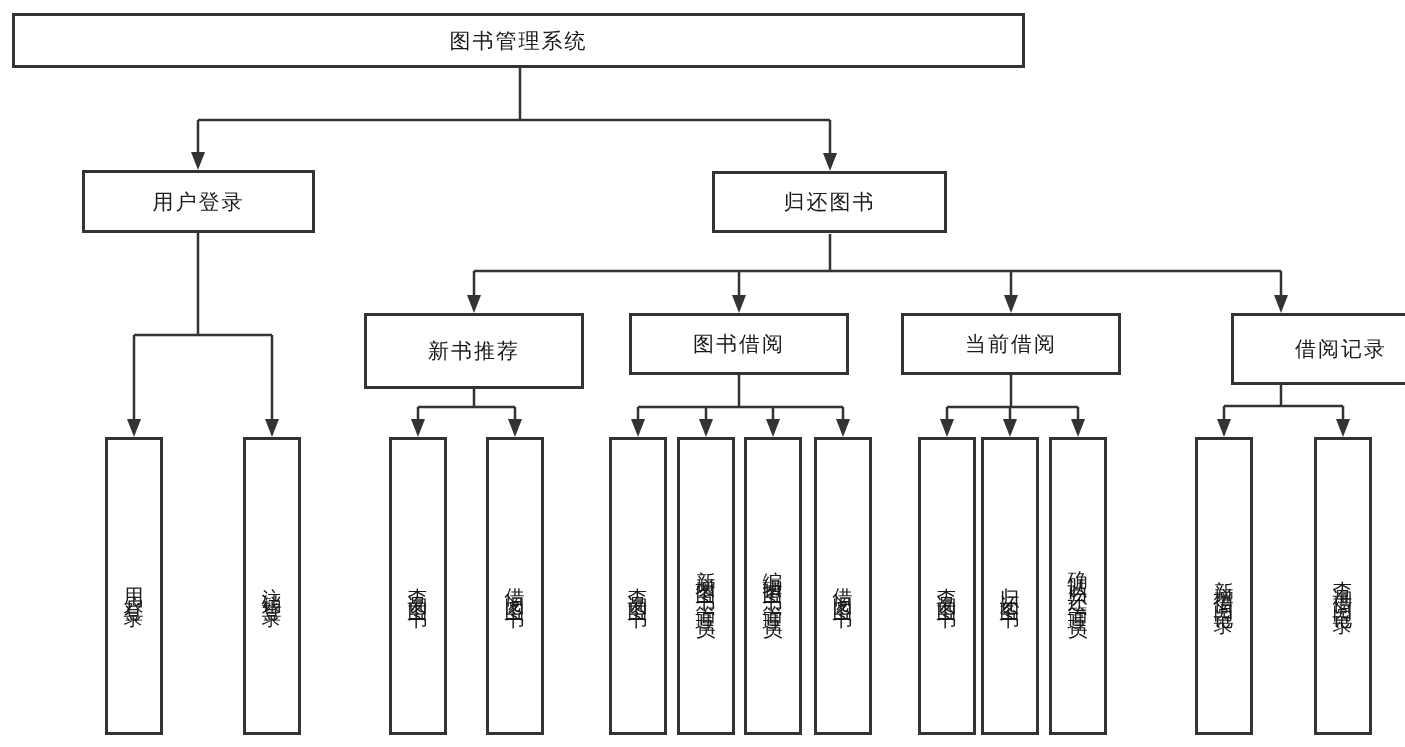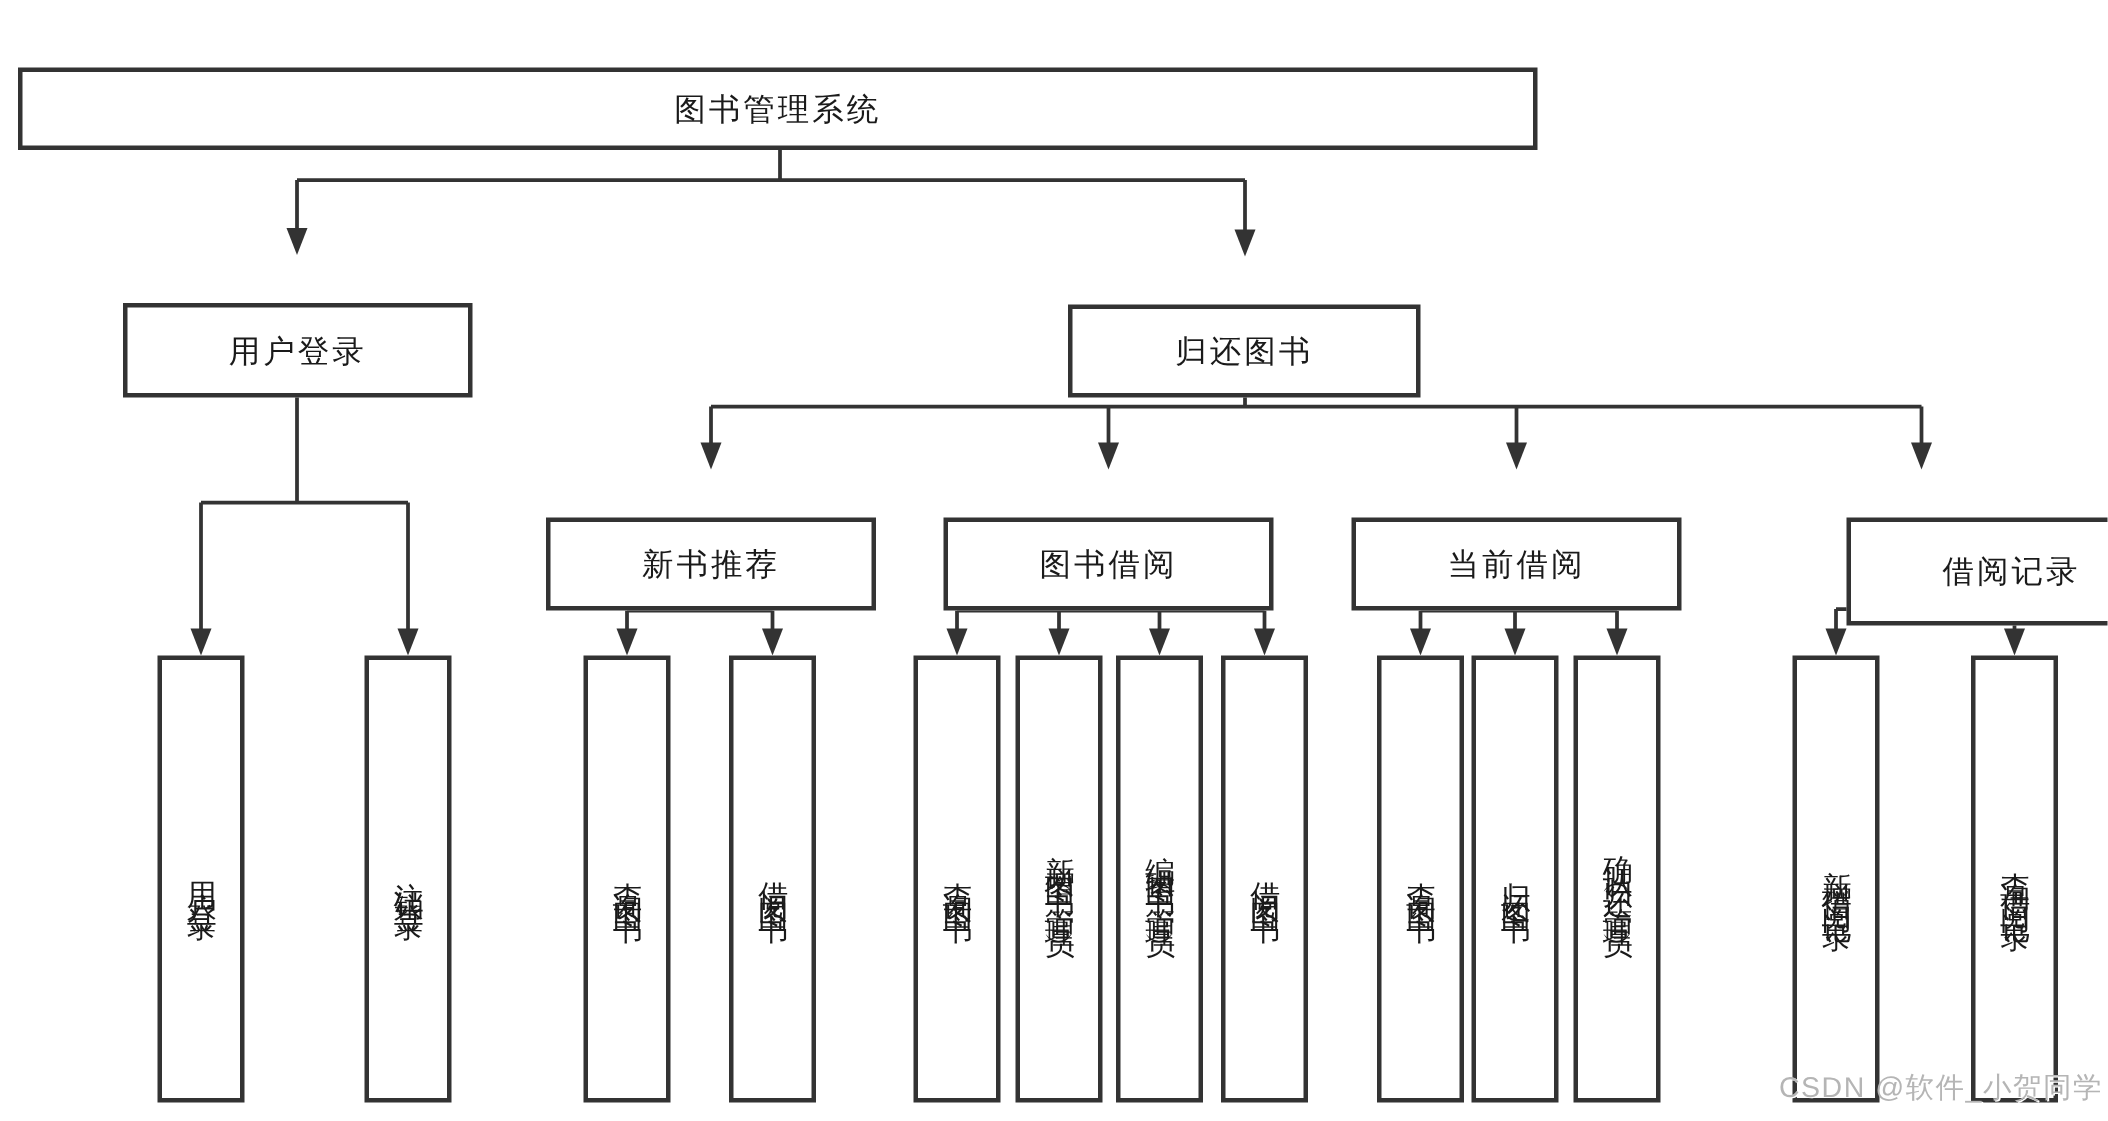--- a/index.html
+++ b/index.html
@@ -16,21 +16,21 @@
     position: absolute;
     box-sizing: border-box;
     border: 3px solid #333333;
     background: #ffffff;
     color: #1a1a1a;
     display: flex;
     align-items: center;
     justify-content: center;
     z-index: 2;
   }
-  .h-node { font-size: 21px; letter-spacing: 2px; font-weight: 400; margin-top: 32px; }
+  .h-node { font-size: 21px; letter-spacing: 2px; font-weight: 400; }
   .leaf   { font-size: 20px; }
   .leaf .vtext {
     writing-mode: vertical-rl;
     text-orientation: mixed;
     letter-spacing: 7px;
     line-height: 1.1;
     white-space: nowrap;
   }
   .watermark {
     position: absolute;
@@ -85,21 +85,21 @@
     <span>图书管理系统</span>
   </div>
 
   <div class="node h-node" style="left:82px; top:170px; width:233px; height:63px;">
     <span>用户登录</span>
   </div>
   <div class="node h-node" style="left:712px; top:171px; width:235px; height:62px;">
     <span>归还图书</span>
   </div>
 
-  <div class="node h-node" style="left:364px; top:313px; width:220px; height:62px;">
+  <div class="node h-node" style="left:364px; top:313px; width:220px; height:76px;">
     <span>新书推荐</span>
   </div>
   <div class="node h-node" style="left:901px; top:313px; width:220px; height:62px;">
     <span>当前借阅</span>
   </div>
   <div class="node h-node" style="left:629px; top:313px; width:220px; height:62px;">
     <span>图书借阅</span>
   </div>
   <div class="node h-node" style="left:1231px; top:313px; width:220px; height:72px;">
     <span>借阅记录</span>
@@ -142,15 +142,14 @@
     <span class="vtext">确认归还（管理员）</span>
   </div>
 
   <div class="node leaf" style="left:1195px; top:437px; width:58px; height:298px;">
     <span class="vtext">新增借阅记录</span>
   </div>
   <div class="node leaf" style="left:1314px; top:437px; width:58px; height:298px;">
     <span class="vtext">查询借阅记录</span>
   </div>
 
-  <div class="watermark">CSDN @软件_小贺同学</div>
 
 </div>
 
 </body></html>

